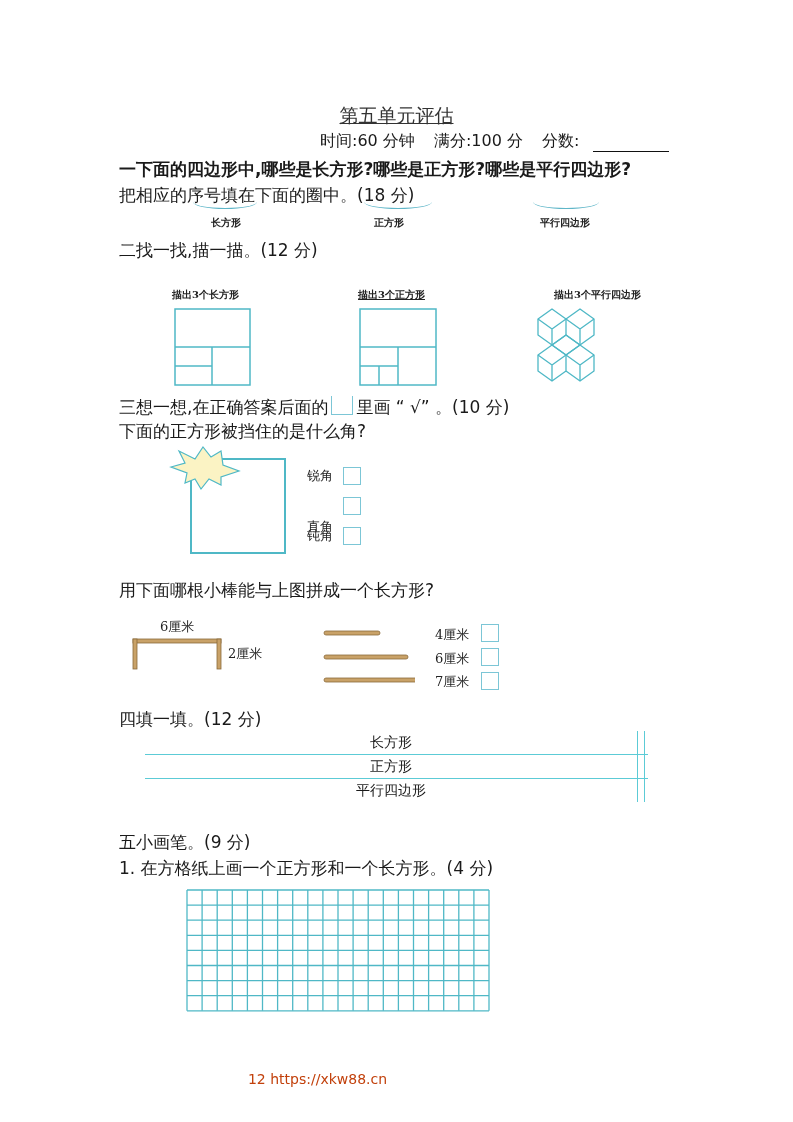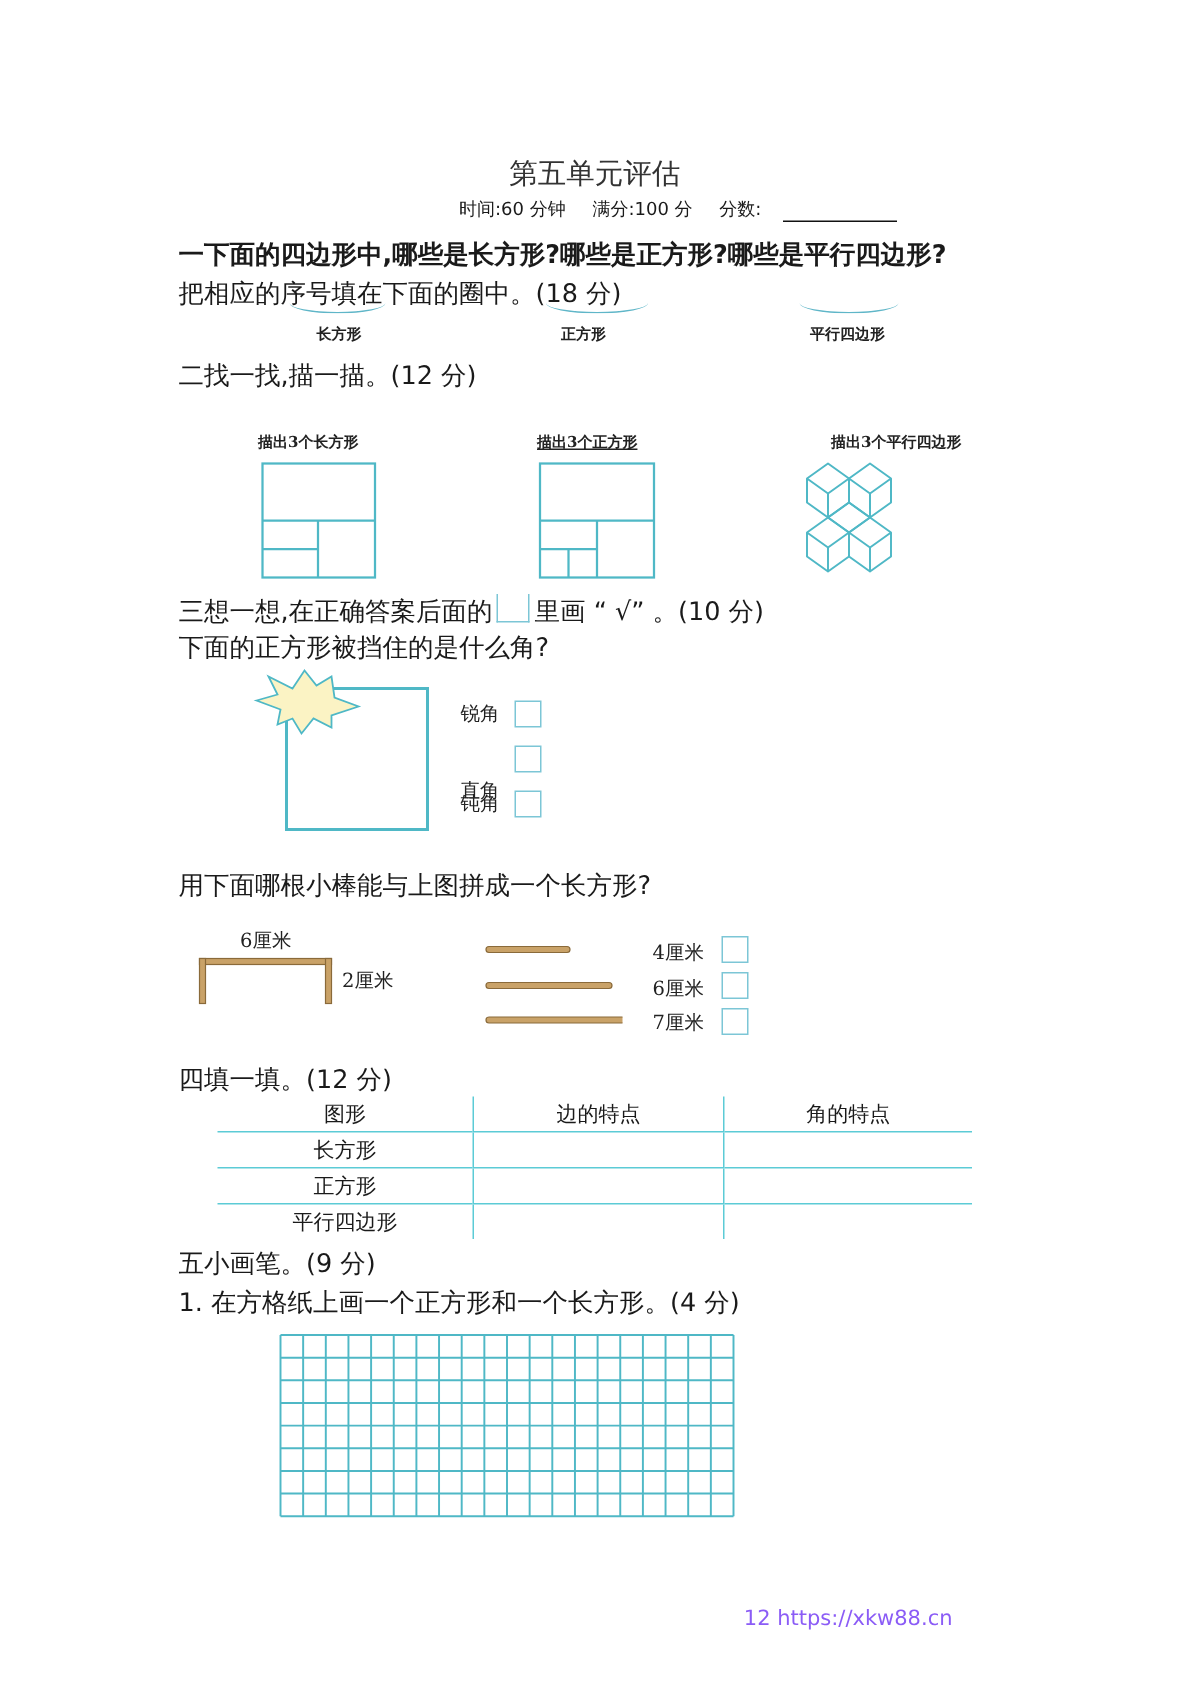--- a/index.html
+++ b/index.html
@@ -1,28 +1,28 @@
 <!DOCTYPE html>
 <html><head>
 <meta charset="utf-8">
 <style>
   html, body { margin: 0; padding: 0; background: #ffffff; }
   body { width: 793px; height: 1122px; position: relative; overflow: hidden;
          font-family: "DejaVu Sans", "Liberation Sans", sans-serif; color: #1a1a1a; }
   .abs { position: absolute; }
-  .title { left: 0; width: 793px; top: 103px; text-align: center; font-family: "DejaVu Serif", "Liberation Serif", serif; font-size: 19px; color: #333; }
-  .meta { top: 131px; left: 306px; font-size: 12px; white-space: nowrap; }
+  .title { left: 0; width: 793px; top: 103px; text-align: center; font-family: "DejaVu Serif", "Liberation Serif", serif; font-size: 19px; color: #333; text-decoration: underline; }
+  .meta { top: 131px; left: 320px; font-size: 16px; white-space: nowrap; }
   .meta span { margin-right: 14px; }
   .meta .blank { display: inline-block; width: 76px; border-bottom: 1px solid #111; height: 16px; vertical-align: bottom; margin-right: 0; }
   .q { font-size: 17px; white-space: nowrap; left: 119px; }
   .small { font-family: "DejaVu Serif", "Liberation Serif", serif; font-size: 10px; font-weight: bold; color: #222; }
   .arc { border-bottom: 1.5px solid #5fb6c8; border-radius: 0 0 50% 50% / 0 0 100% 100%; height: 6px; }
   .tbox { border: 1.5px solid #7cc6d6; width: 16px; height: 16px; background: #fff; }
   .lbl { font-family: "DejaVu Serif", "Liberation Serif", serif; font-size: 13px; color: #222; }
-  .footer { top: 1071px; left: 0; width: 635px; text-align: right; font-size: 14px; color: #8b5cf6; }
+  .footer { top: 1071px; left: 0; width: 635px; text-align: center; font-size: 14px; color: #c2410c; }
   table.fill { border-collapse: collapse; position: absolute; left: 145px; top: 731px; width: 503px; font-size: 14px; }
   table.fill td { height: 23px; text-align: center; padding: 0; }
   table.fill tr + tr td { border-top: 1.5px solid #5ccbd6; }
   table.fill td + td { border-left: 1.5px solid #5ccbd6; }
   .grid { left: 186px; top: 889px; }
 </style>
 </head>
 <body>
 
 <div class="abs title">第五单元评估</div>
@@ -117,25 +117,20 @@
 <div class="abs lbl" style="left:435px; top:626px;">4厘米</div>
 <div class="abs tbox" style="left:481px; top:624px;"></div>
 <div class="abs lbl" style="left:435px; top:650px;">6厘米</div>
 <div class="abs tbox" style="left:481px; top:648px;"></div>
 <div class="abs lbl" style="left:435px; top:673px;">7厘米</div>
 <div class="abs tbox" style="left:481px; top:672px;"></div>
 
 <div class="abs q" style="top:708px;">四填一填。(12 分)</div>
 <table class="fill">
   <tbody>
-      <tr>
-    <td style="width:170px;">图形</td>
-    <td style="width:166px;">边的特点</td>
-    <td>角的特点</td>
-  </tr>
   <tr>
     <td>长方形</td>
     <td></td>
     <td></td>
   </tr>
   <tr>
     <td>正方形</td>
     <td></td>
     <td></td>
   </tr>

